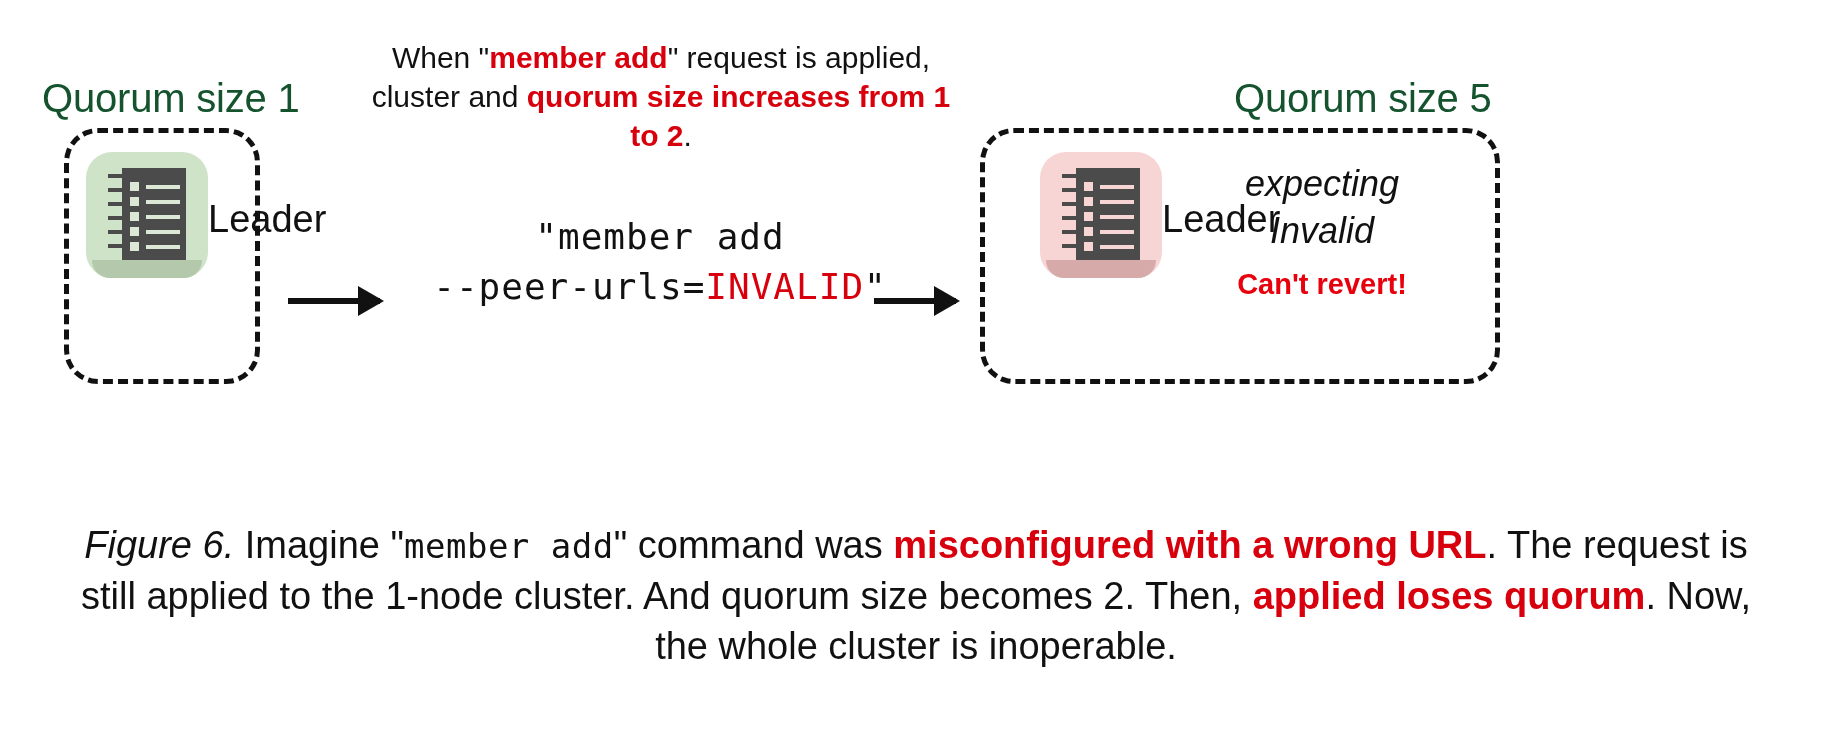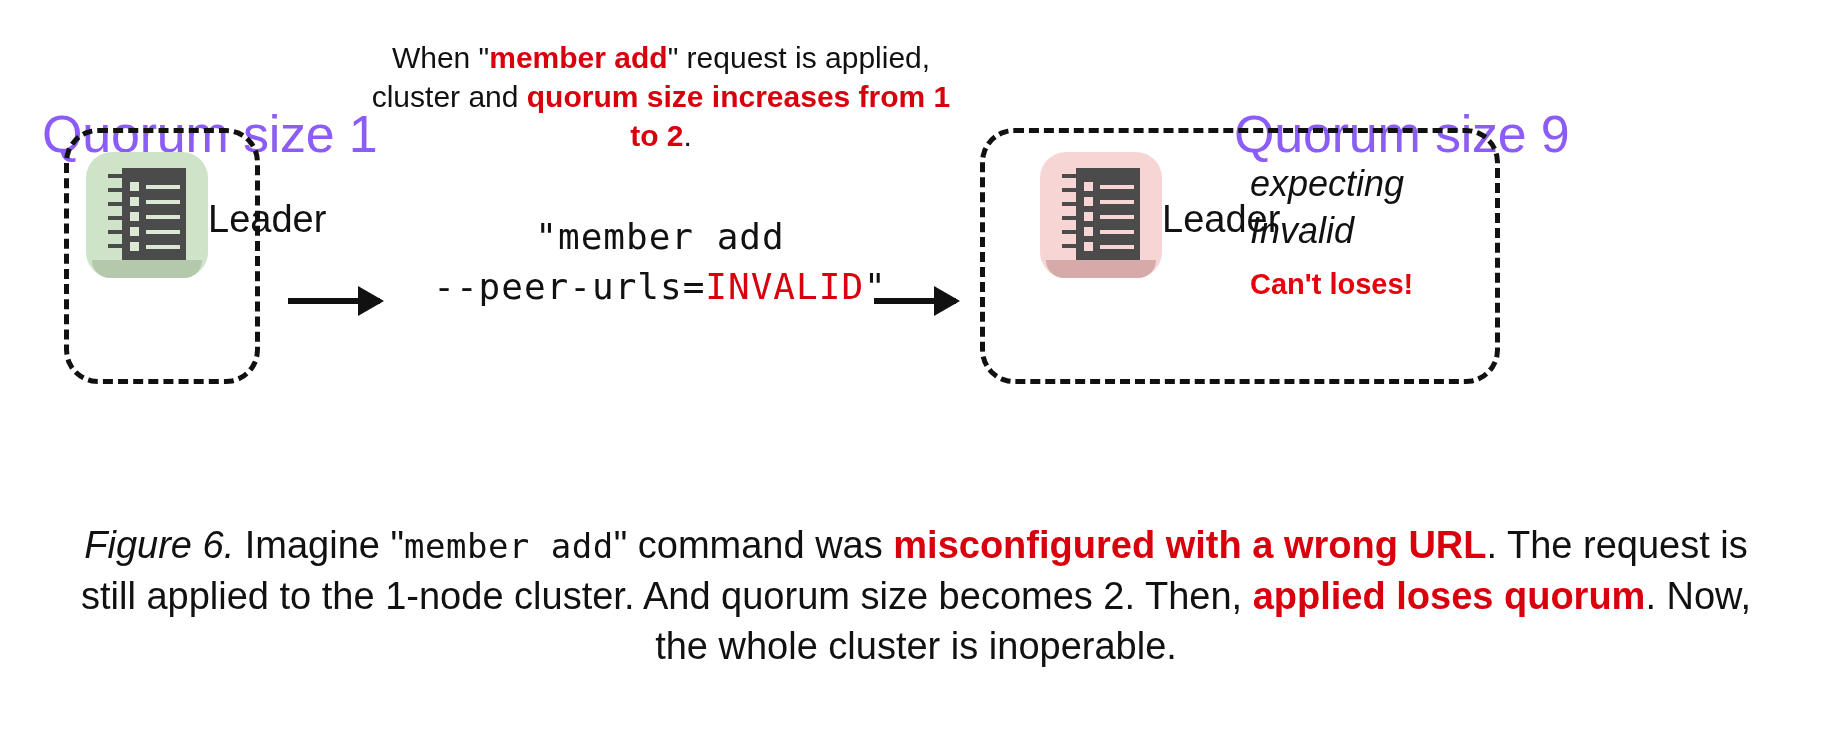--- a/index.html
+++ b/index.html
@@ -23,26 +23,25 @@
 
   
   .red      { color: #d8000c; }
   .redbold  { color: #d8000c; font-weight: bold; }
   .mono     { font-family: "DejaVu Sans Mono", "Liberation Mono", monospace; }
   .ital     { font-style: italic; }
 
   
   .quorum-label {
     position: absolute;
-    font-size: 52px;
+    font-size: 40px;
     font-weight: 400;
     letter-spacing: -0.2px;
     white-space: nowrap;
-    color: #8b5cf6;
-    margin-top: 28px;
+    color: #14532d;
   }
   #quorum-left  { left: 42px;  top: 76px; }
   #quorum-right { left: 1234px; top: 76px; }
 
   
   .cluster-box {
     position: absolute;
     border: 5px dashed #111111;
     border-radius: 34px;
     box-sizing: border-box;
@@ -180,23 +179,24 @@
     font-size: 36px;
     line-height: 50px;
     letter-spacing: 1px;
     white-space: pre;
     color: #111;
   }
 
   
   #status-block {
     position: absolute;
-    left: 1250px;
+    left: 1202px;
     top: 160px;
     width: 240px;
+    text-align: center;
   }
   #status-block .status-line {
     font-style: italic;
     font-size: 36px;
     line-height: 47px;
     color: #111;
     white-space: nowrap;
   }
   #status-block .warn {
     margin-top: 14px;
@@ -261,21 +261,21 @@
   </div>
 
   <div class="arrow" id="arrow-1"></div>
   <div class="arrow" id="arrow-2"></div>
 
   <div id="command">
     <div class="cmd-line">"member add</div>
     <div class="cmd-line"><span>--peer-urls=</span><span class="red">INVALID</span><span>"</span></div>
   </div>
 
-  <div class="quorum-label" id="quorum-right">Quorum size 9</div>
+  <div class="quorum-label" id="quorum-right">Quorum size 5</div>
 
   <div class="cluster-box" id="cluster-right"></div>
 
   <div class="node" id="node-right">
     <div class="node-tile pink">
       <div class="book pink-ink">
         <div class="cover"></div>
         <div class="ring" style="top:6px"></div>
         <div class="ring" style="top:20px"></div>
         <div class="ring" style="top:34px"></div>
@@ -293,20 +293,20 @@
         <div class="row-dot" style="top:74px"></div>
         <div class="row-line" style="top:77px"></div>
       </div>
     </div>
     <div class="node-label">Leader</div>
   </div>
 
   <div id="status-block">
     <div class="status-line">expecting</div>
     <div class="status-line">Invalid</div>
-    <div class="warn">Can't loses!</div>
+    <div class="warn">Can't revert!</div>
   </div>
 
   <div id="caption">
     <span class="ital">Figure 6.</span><span> Imagine "</span><span class="mono">member add</span><span>" command was </span><span class="redbold">misconfigured with a wrong URL</span><span>. The request is still applied to the 1-node cluster. And quorum size becomes 2. Then, </span><span class="redbold">applied loses quorum</span><span>. Now, the whole cluster is inoperable.</span>
   </div>
 
 </div>
 
 </body></html>

